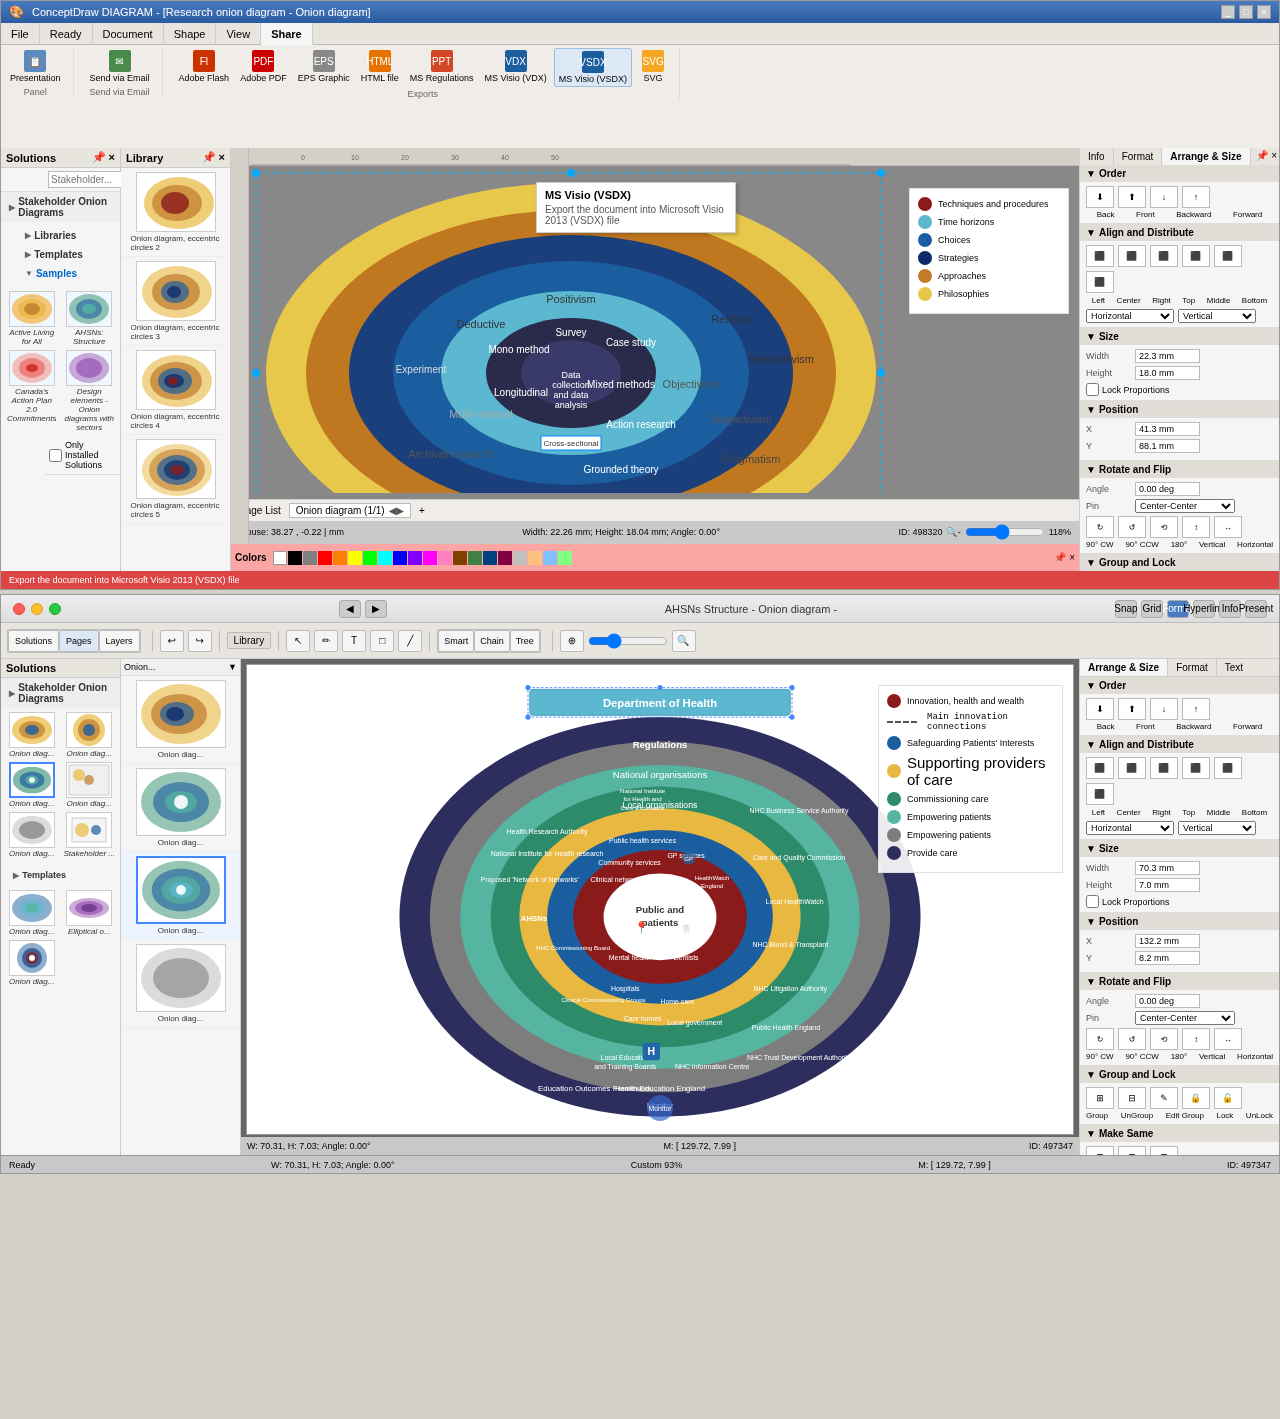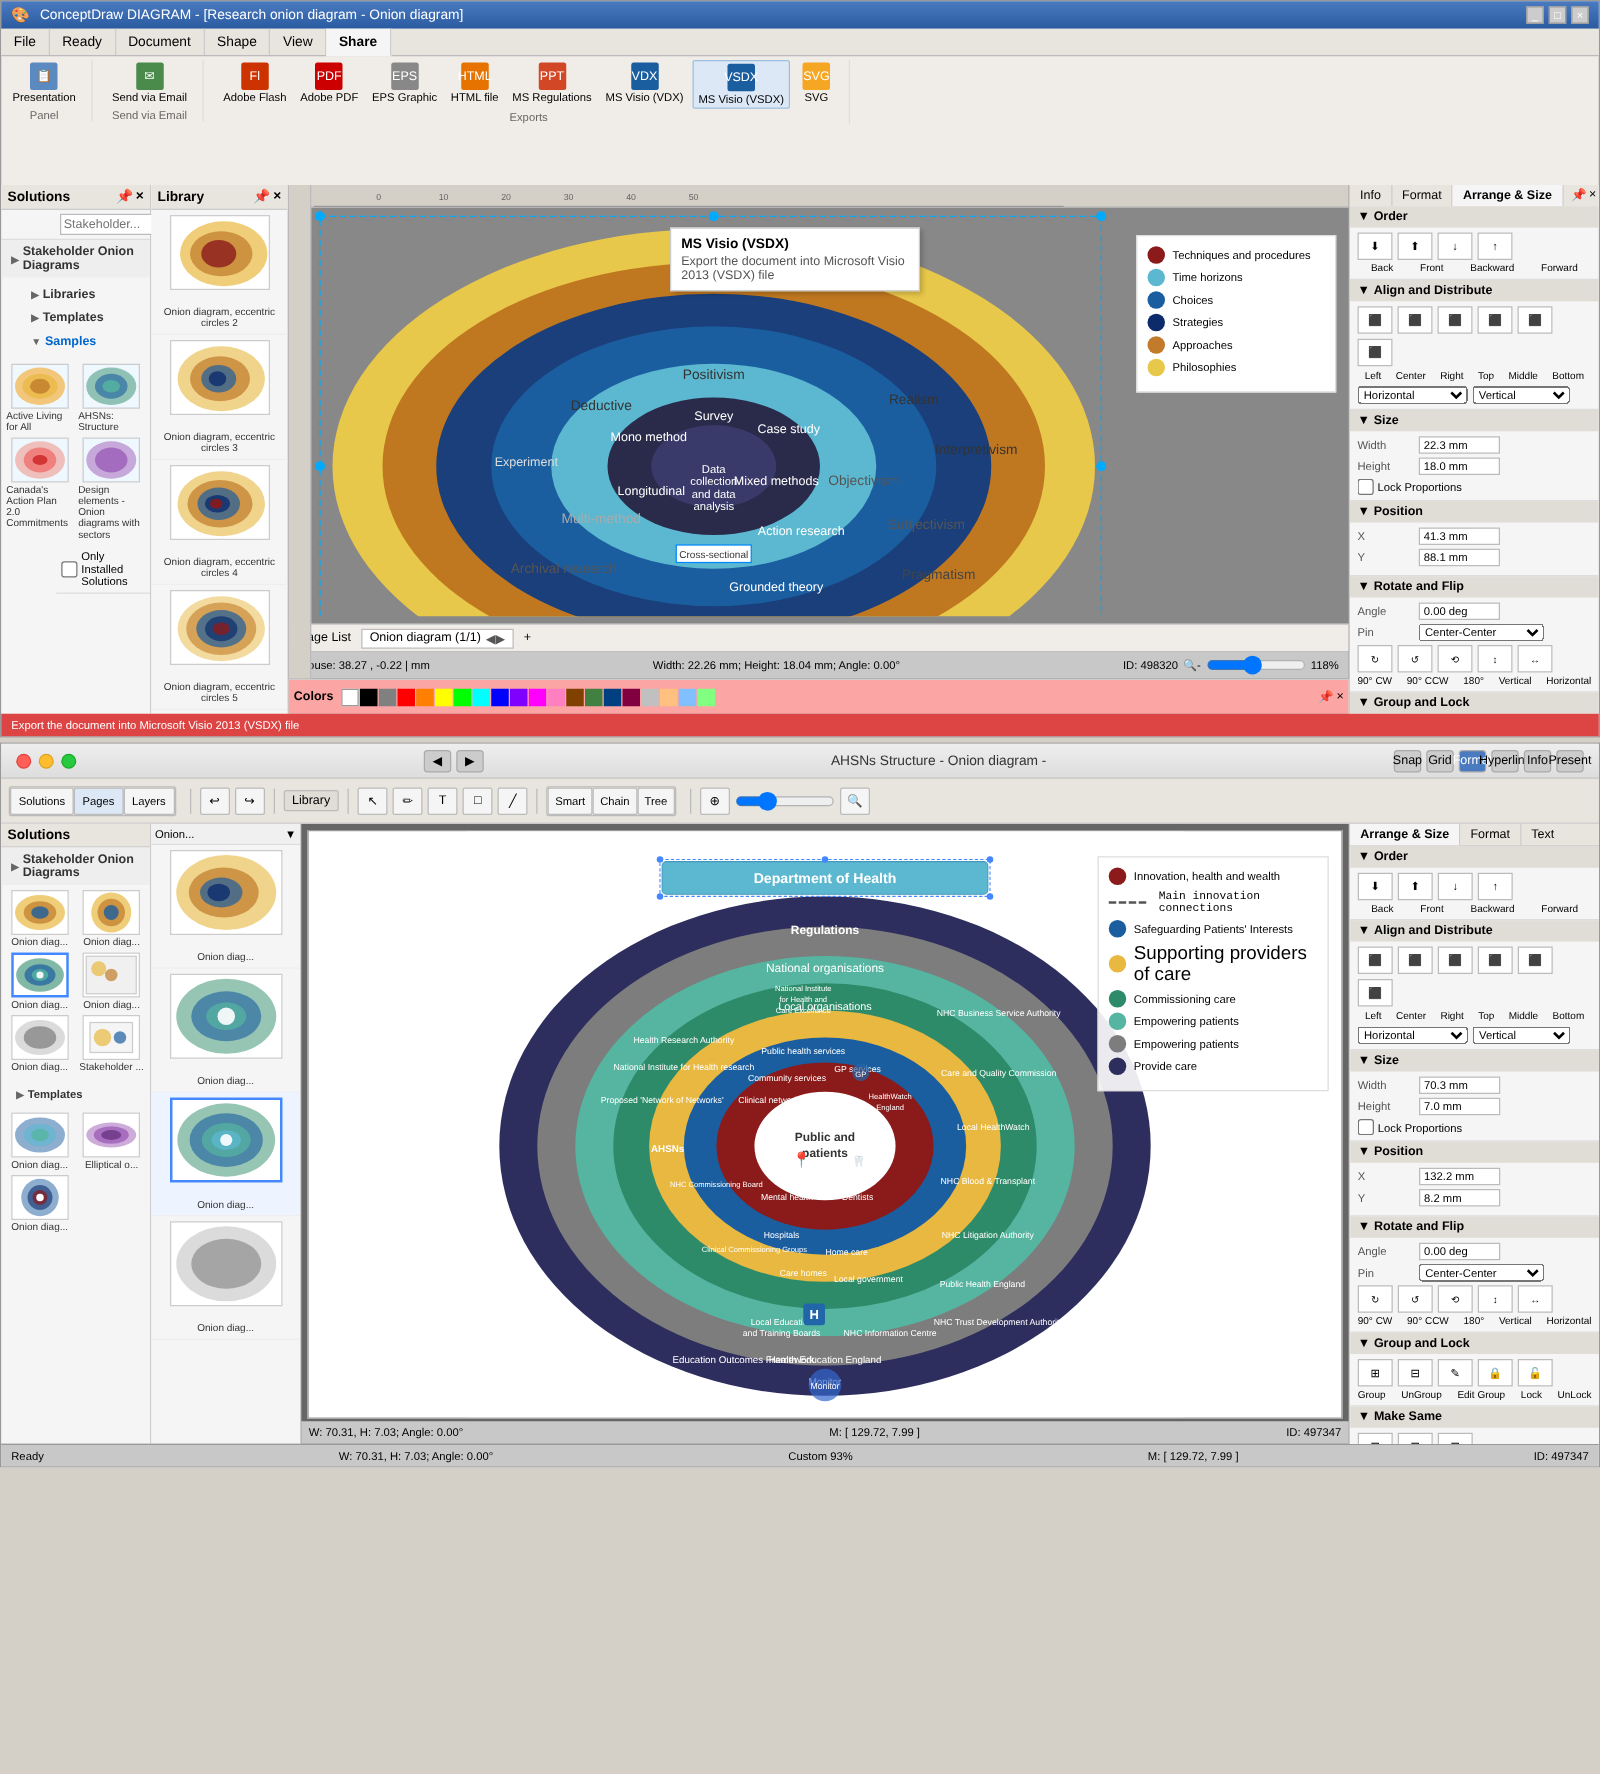--- a/index.html
+++ b/index.html
@@ -34,21 +34,21 @@
     
     .solutions-panel { width: 120px; background: #f5f5f5; border-right: 1px solid #ccc; display: flex; flex-direction: column; }
     .panel-header { background: #e8e4de; padding: 3px 5px; font-size: 11px; font-weight: bold; border-bottom: 1px solid #ccc; display: flex; justify-content: space-between; align-items: center; }
     .panel-search { padding: 3px; border-bottom: 1px solid #ddd; }
     .panel-search input { width: 100%; border: 1px solid #bbb; padding: 2px; font-size: 10px; margin-left: 44px; }
     .panel-section { font-weight: bold; padding: 4px 8px; font-size: 10px; color: #333; background: #eee; cursor: pointer; display: flex; align-items: center; gap: 3px; }
     .panel-section .arrow { color: #666; font-size: 8px; }
     .thumb-grid { display: grid; grid-template-columns: 1fr 1fr; gap: 4px; padding: 4px; overflow-y: auto; }
     .thumb-item { display: flex; flex-direction: column; align-items: center; cursor: pointer; }
     .thumb-img { width: 46px; height: 36px; border: 1px solid #ccc; background: #fff; display: flex; align-items: center; justify-content: center; font-size: 7px; color: #666; }
-    .thumb-label { font-size: 8px; text-align: left; color: #333; margin-top: 1px; }
+    .thumb-label { font-size: 8px; text-align: center; color: #333; margin-top: 1px; font-style: italic; }
 
     
     .library-panel { width: 110px; background: #f5f5f5; border-right: 1px solid #ccc; overflow-y: auto; }
 
     
     .canvas-area { flex: 1; background: #a0a0a0; display: flex; flex-direction: column; }
     .canvas-inner { flex: 1; position: relative; overflow: hidden; background: #888; }
     .canvas-footer { height: 22px; background: #e8e4de; border-top: 1px solid #bbb; display: flex; align-items: center; padding: 0 8px; font-size: 10px; gap: 8px; }
 
     
@@ -107,21 +107,21 @@
 
     
     .bottom-right { width: 200px; background: #f5f5f5; border-left: 1px solid #ccc; font-size: 10px; overflow-y: auto; }
 
     
     .export-bar { height: 18px; background: #d44; color: white; font-size: 9px; display: flex; align-items: center; padding: 0 8px; }
 
     
     .lib-thumb { display: flex; flex-direction: column; align-items: center; padding: 4px 2px; border-bottom: 1px solid #eee; cursor: pointer; }
     .lib-img { width: 80px; height: 60px; border: 1px solid #ccc; background: #fff; display: flex; align-items: center; justify-content: center; overflow: hidden; }
-    .lib-label { font-size: 8px; text-align: center; color: #333; margin-top: 13px; max-width: 90px; word-wrap: break-word; }
+    .lib-label { font-size: 8px; text-align: left; color: #333; margin-top: 2px; max-width: 90px; word-wrap: break-word; }
 
     
     .bottom-app-status { height: 18px; background: #c8c8c8; display: flex; align-items: center; padding: 0 8px; font-size: 9px; justify-content: space-between; border-top: 1px solid #999; }
   </style>
 </head>
 <body>
 
 <div class="app-top">
 
   <div class="title-bar">

